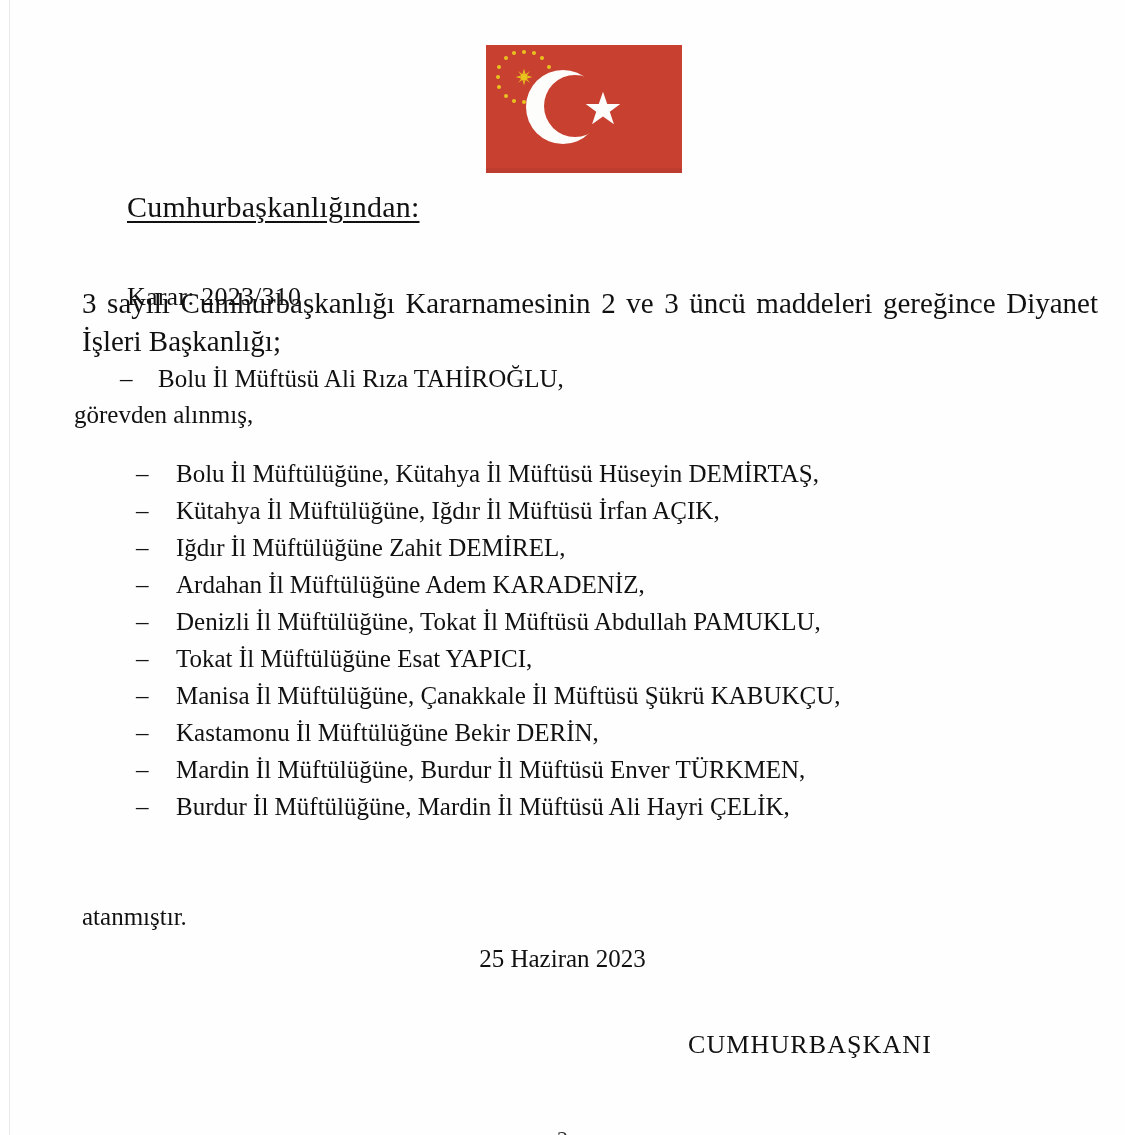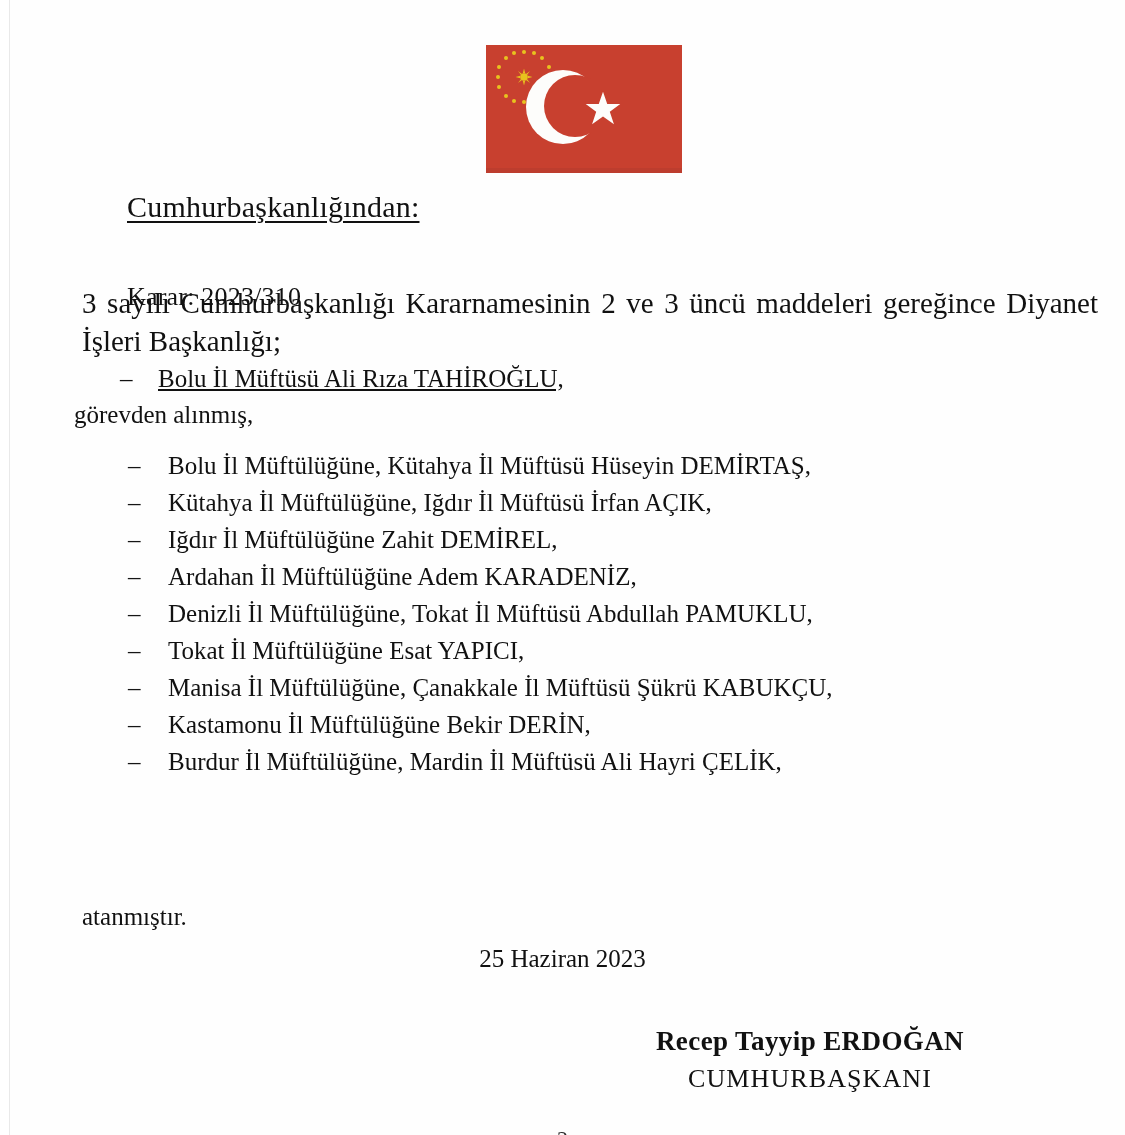--- a/index.html
+++ b/index.html
@@ -144,21 +144,20 @@
     text-justify: inter-word;
   }
 
   .dismiss-item {
     position: absolute;
     left: 82px;
     top: 360px;
     width: 1000px;
     font-size: 25px;
     line-height: 38px;
-    text-decoration: underline;
   }
   .dismiss-item .dash-cell {
     display: inline-block;
     width: 38px;
     margin-left: 38px;
   }
   .dismiss-closer {
     position: absolute;
     left: 74px;
     top: 396px;
@@ -166,21 +165,21 @@
     line-height: 38px;
     white-space: nowrap;
   }
 
   .appointment-list {
     position: absolute;
     left: 82px;
     top: 443px;
     width: 1010px;
     list-style: none;
-    margin: 4px;
+    margin: 12px;
     padding: 0;
     font-size: 25px;
   }
   .appointment-list li {
     height: 37px;
     line-height: 37px;
     white-space: nowrap;
   }
   .appointment-list .dash-cell {
     display: inline-block;
@@ -306,25 +305,25 @@
 
 <ul class="appointment-list">
   <li><span class="dash-cell">–</span><span>Bolu İl Müftülüğüne, Kütahya İl Müftüsü Hüseyin DEMİRTAŞ,</span></li>
   <li><span class="dash-cell">–</span><span>Kütahya İl Müftülüğüne, Iğdır İl Müftüsü İrfan AÇIK,</span></li>
   <li><span class="dash-cell">–</span><span>Iğdır İl Müftülüğüne Zahit DEMİREL,</span></li>
   <li><span class="dash-cell">–</span><span>Ardahan İl Müftülüğüne Adem KARADENİZ,</span></li>
   <li><span class="dash-cell">–</span><span>Denizli İl Müftülüğüne, Tokat İl Müftüsü Abdullah PAMUKLU,</span></li>
   <li><span class="dash-cell">–</span><span>Tokat İl Müftülüğüne Esat YAPICI,</span></li>
   <li><span class="dash-cell">–</span><span>Manisa İl Müftülüğüne, Çanakkale İl Müftüsü Şükrü KABUKÇU,</span></li>
   <li><span class="dash-cell">–</span><span>Kastamonu İl Müftülüğüne Bekir DERİN,</span></li>
+  <li><span class="dash-cell">–</span><span>Mardin İl Müftülüğüne, Burdur İl Müftüsü Enver TÜRKMEN,</span></li>
   <li><span class="dash-cell">–</span><span>Burdur İl Müftülüğüne, Mardin İl Müftüsü Ali Hayri ÇELİK,</span></li>
 </ul>
 
 <div class="appoint-closer">atanmıştır.</div>
 
 <div class="doc-date">25 Haziran 2023</div>
 
 <div class="signature-block">
-  <div class="signature-name">Recep Tayyip ERDOĞAN</div>
   <div class="signature-role">CUMHURBAŞKANI</div>
 </div>
 
 <div class="page-number-crop">2</div>
 
 </body></html>

